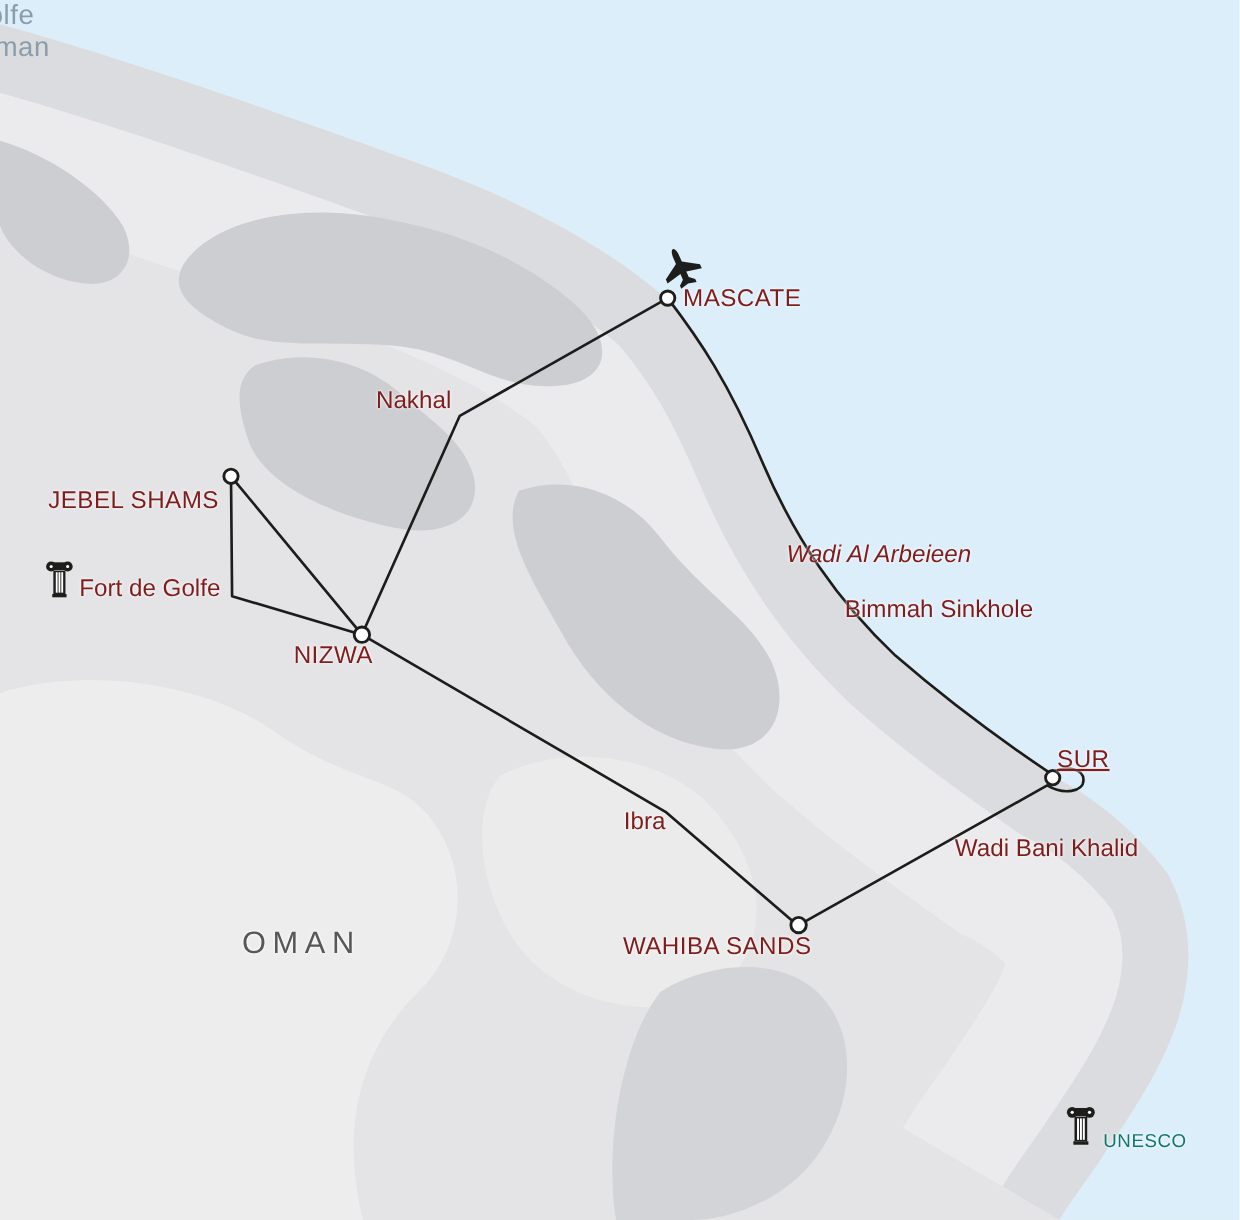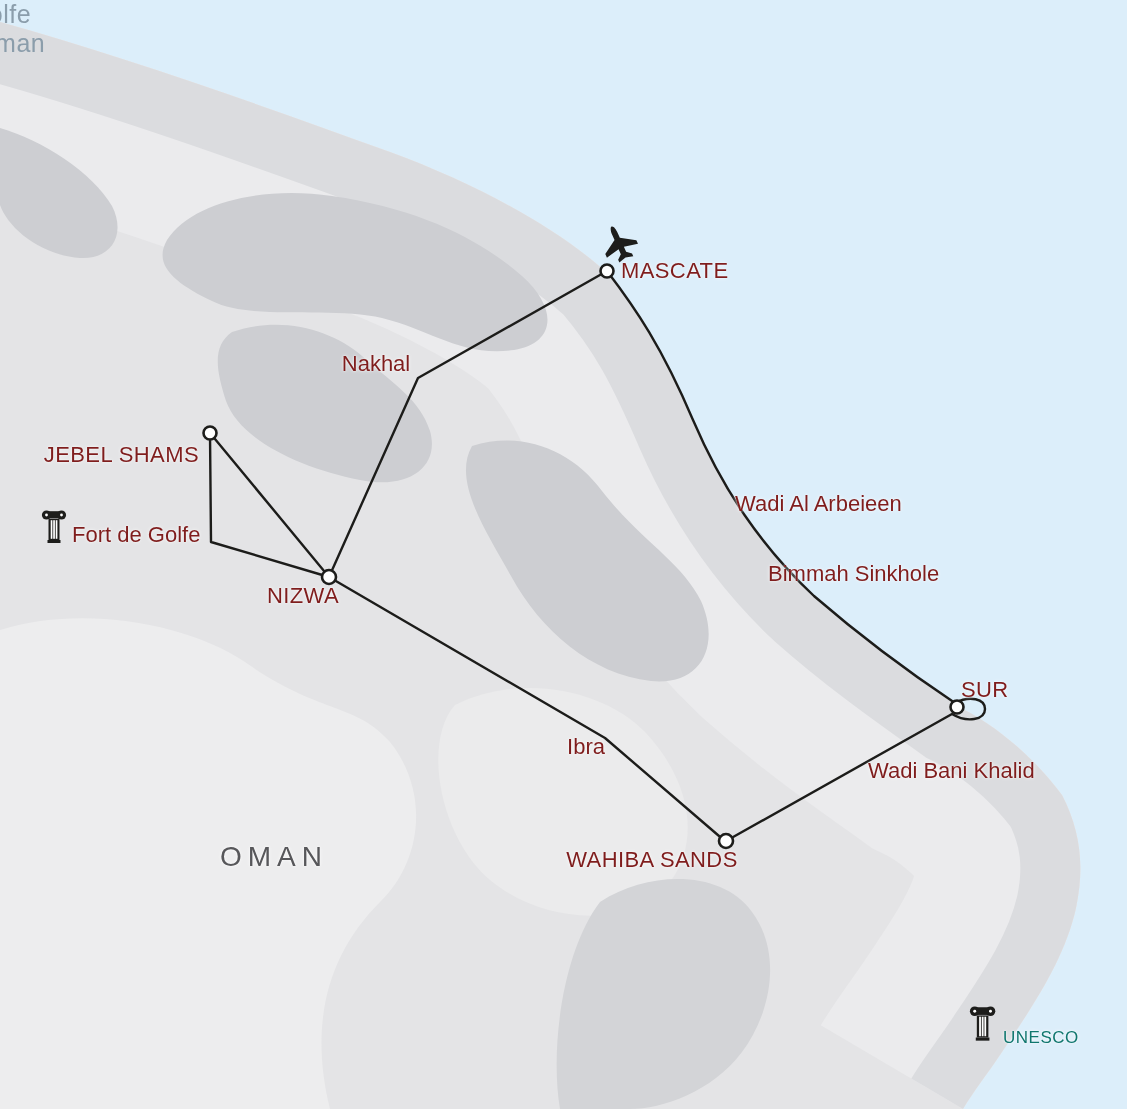--- a/index.html
+++ b/index.html
@@ -173,25 +173,25 @@
   <div class="sea-label centered" style="left:908px;top:88px;">
     <div>Golfe</div>
     <div>d’Oman</div>
   </div>
 
   <div class="label country-label centered" style="left:274px;top:841px;text-align:center;">OMAN</div>
 
   <div class="label city" style="left:621px;top:258px;">MASCATE</div>
   <div class="label city right-aligned" style="left:199px;top:421px;margin-top:21px;">JEBEL SHAMS</div>
   <div class="label city centered" style="left:303px;top:583px;">NIZWA</div>
-  <div class="label city" style="left:961px;top:677px;">SUR</div>
+  <div class="label city" style="left:961px;top:677px;text-decoration:underline;">SUR</div>
   <div class="label city centered" style="left:652px;top:847px;">WAHIBA SANDS</div>
 
   <div class="label poi centered" style="left:376px;top:351px;">Nakhal</div>
   <div class="label poi" style="left:72px;top:522px;">Fort de Golfe</div>
-  <div class="label poi" style="left:735px;top:491px;">Wadi Al Arbeieen</div>
-  <div class="label poi" style="left:768px;top:541px;margin-top:20px;">Bimmah Sinkhole</div>
+  <div class="label poi" style="left:715px;top:491px;font-style:italic;">Wadi Al Arbeieen</div>
+  <div class="label poi" style="left:768px;top:541px;">Bimmah Sinkhole</div>
   <div class="label poi centered" style="left:586px;top:734px;">Ibra</div>
   <div class="label poi" style="left:868px;top:758px;">Wadi Bani Khalid</div>
 
   <div class="label legend-label" style="left:1003px;top:1028px;">UNESCO</div>
 
 </div>
 
 </body></html>

